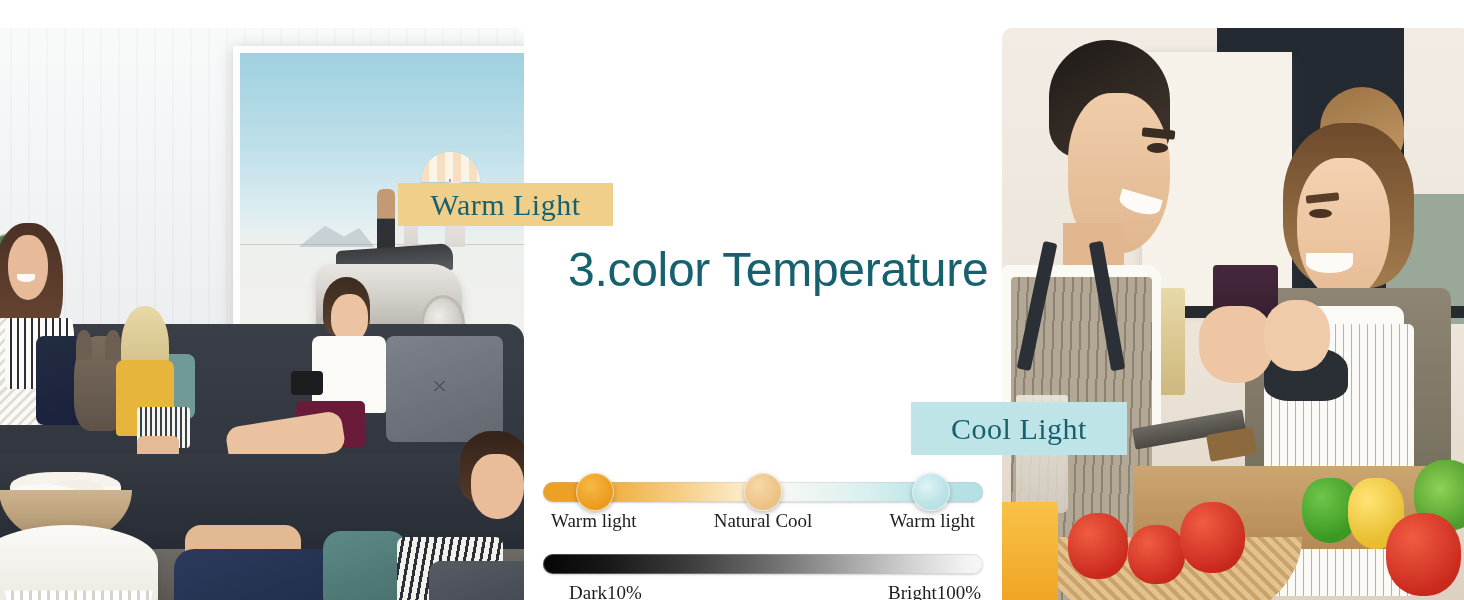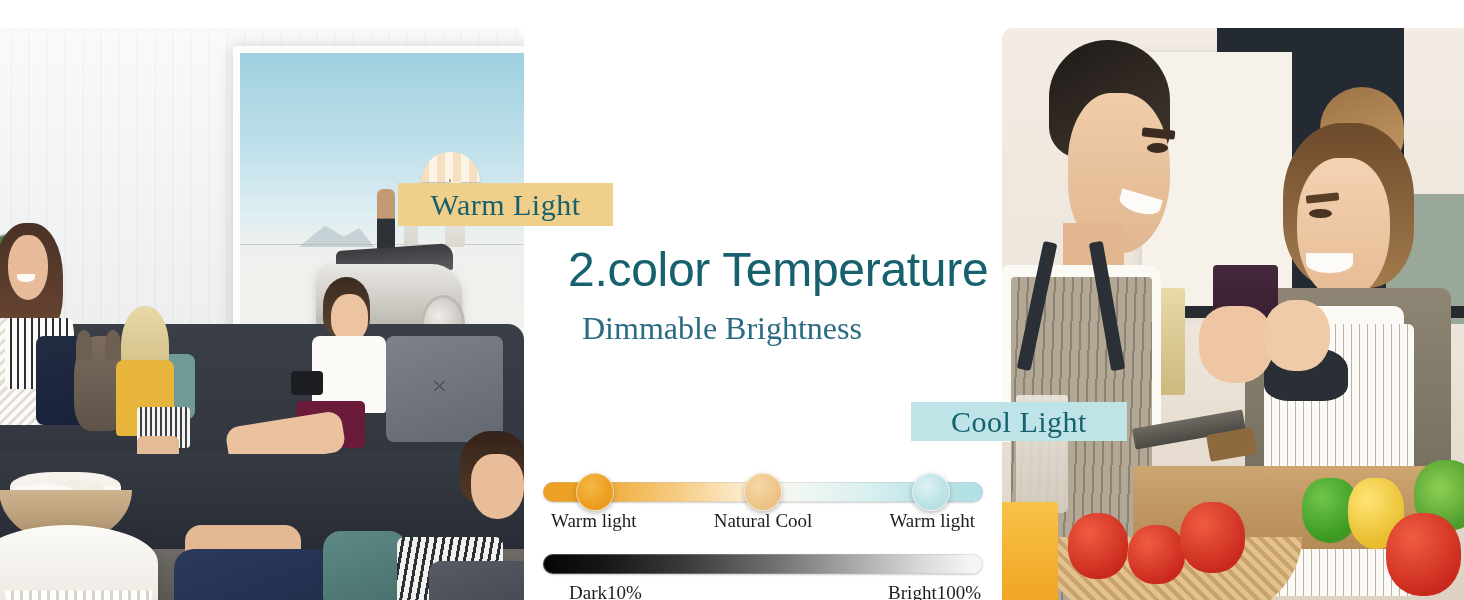--- a/index.html
+++ b/index.html
@@ -307,21 +307,21 @@
   }
   .badge-warm {
     left: 398px; top: 163px;
     width: 215px; height: 43px;
     background: #efcf8a;
     font-size: 30px;
     z-index: 5;
   }
   .badge-cool {
     left: 911px; top: 382px;
-    width: 216px; height: 39px;
+    width: 216px; height: 53px;
     background: #bfe4e8;
     font-size: 30px;
     z-index: 5;
   }
 
   
   .heading {
     position: absolute;
     left: 568px; top: 222px;
     font-family: "Liberation Sans", sans-serif;
@@ -544,23 +544,22 @@
       <div class="juice"></div>
     </div>
   </div>
 
   <div class="center"></div>
 
   <div class="badge badge-warm">Warm Light</div>
 
   <div class="badge badge-cool">Cool Light</div>
 
-  <div class="heading">2.color Temperature</div>
-
-  <div class="subheading">Dimmable Brightness</div>
+  <div class="heading">3.color Temperature</div>
+
 
   <div class="slider-block temp-block">
     <div class="track track-temp">
       <div class="knob knob-warm"></div>
       <div class="knob knob-natural"></div>
       <div class="knob knob-white"></div>
     </div>
     <div class="labels-row">
       <span class="slabel sl-warm">Warm light</span>
       <span class="slabel sl-natural">Natural Cool</span>

